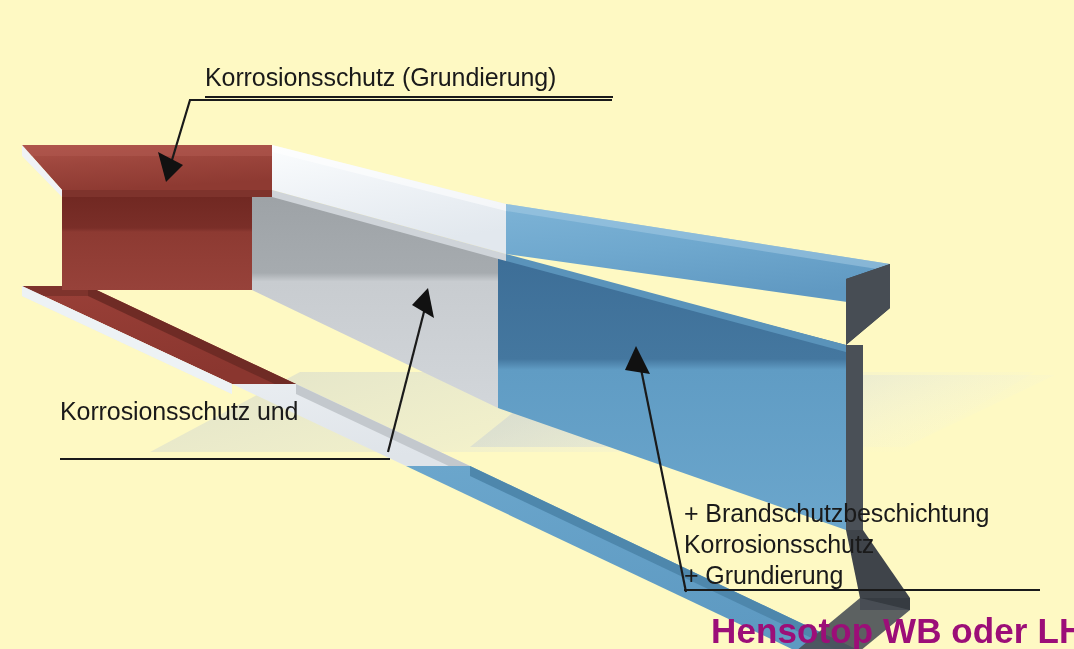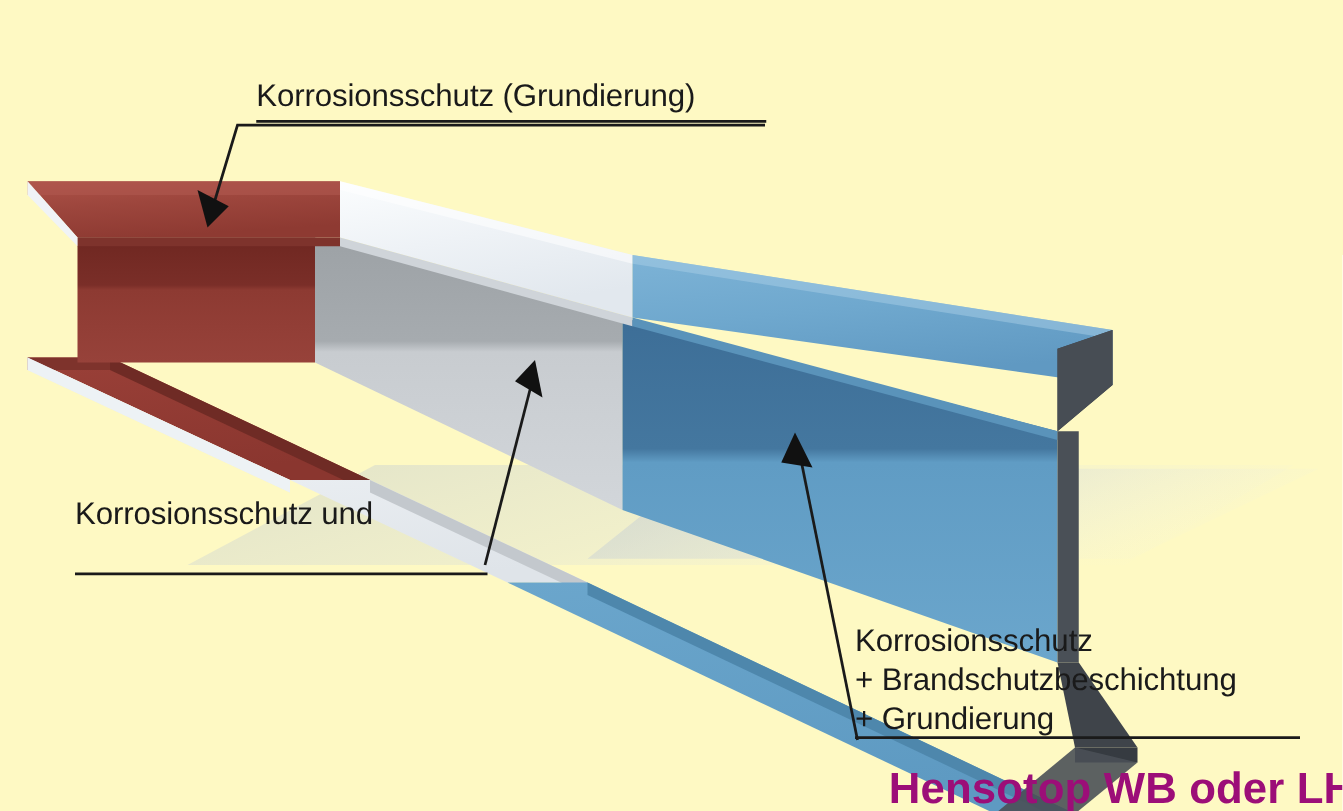--- a/index.html
+++ b/index.html
@@ -205,20 +205,20 @@
 
   <div class="label" id="label-top">
     <span class="label-line">Korrosionsschutz (Grundierung)</span>
   </div>
 
   <div class="label" id="label-left">
     <span class="label-line">Korrosionsschutz und</span>
   </div>
 
   <div class="label" id="label-right">
+    <span class="label-line">+ Brandschutzbeschichtung</span>
     <span class="label-line">Korrosionsschutz</span>
-    <span class="label-line">+ Brandschutzbeschichtung</span>
     <span class="label-line">+ Grundierung</span>
   </div>
 
   <div id="brand-label">Hensotop WB oder LH</div>
 
 </div>
 
 </body></html>

